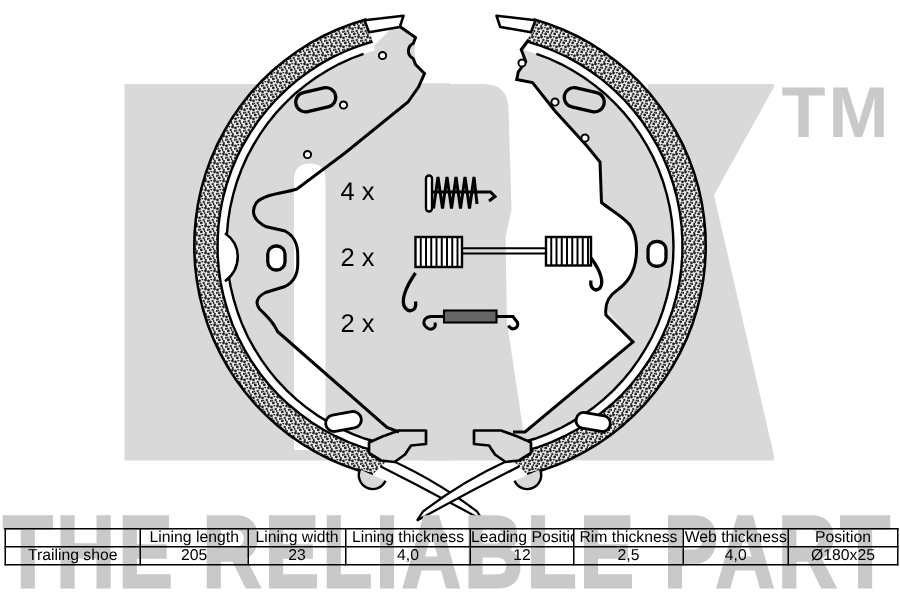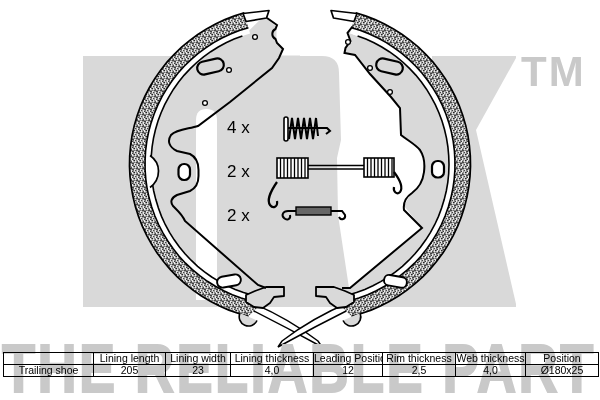--- a/index.html
+++ b/index.html
@@ -1,21 +1,21 @@
 <!DOCTYPE html>
 <html><head>
 <meta charset="utf-8">
 <style>
   html,body{margin:0;padding:0;}
   body{width:600px;height:400px;background:#fff;overflow:hidden;position:relative;
        font-family:"Liberation Sans", sans-serif;}
   #wm-text{position:absolute;left:2px;top:329px;width:600px;white-space:nowrap;
        font-weight:bold;font-size:68px;color:#c9c9c9;letter-spacing:3px;-webkit-text-stroke:2px #c9c9c9;
        transform-origin:0 0;transform:scaleX(0.797);}
-  #tm{position:absolute;left:521px;top:48px;font-weight:bold;font-size:42px;
+  #tm{position:absolute;left:521px;top:48px;font-weight:bold;font-size:48px;
        color:#c9c9c9;letter-spacing:2px;}
   table{position:absolute;left:3px;top:352px;width:595px;border-collapse:collapse;
        table-layout:fixed;font-size:10.5px;}
   td{border:1px solid #000;text-align:center;padding:0;height:10px;line-height:10.5px;
      overflow:hidden;white-space:nowrap;}
   tr:first-child td{height:11px;}
 </style>
 </head>
 <body>
 <svg id="art" width="600" height="400" viewBox="0 0 600 400" style="position:absolute;left:0;top:0">

